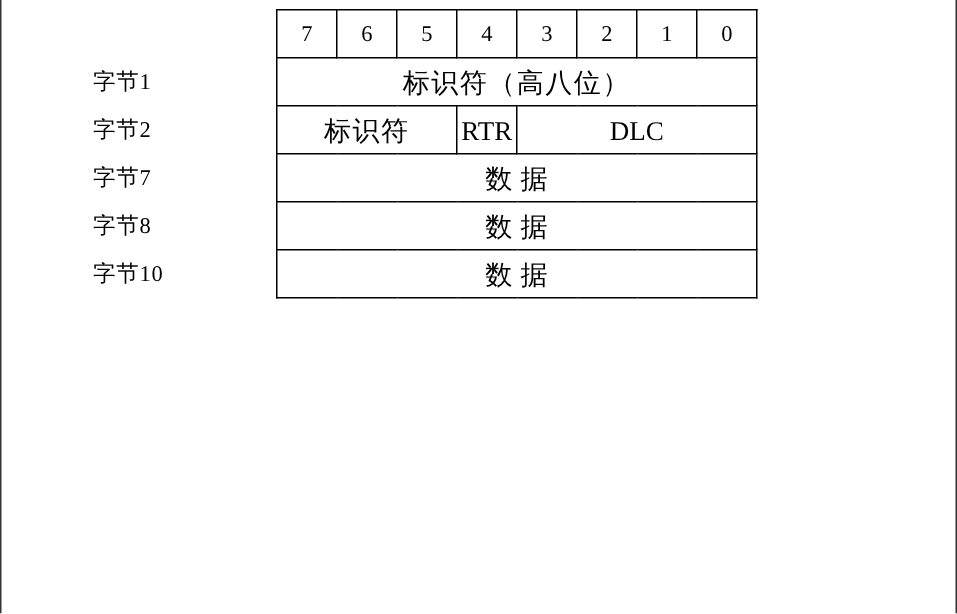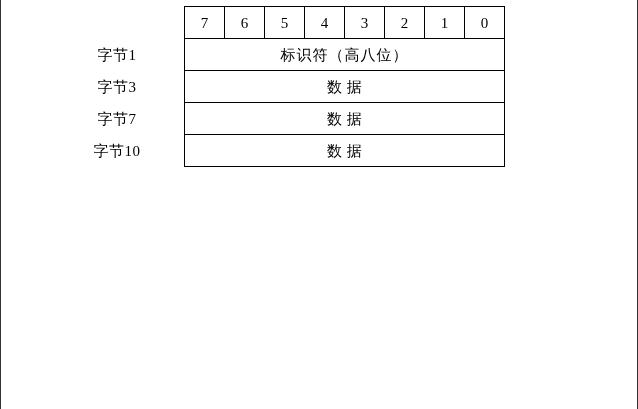--- a/index.html
+++ b/index.html
@@ -36,35 +36,35 @@
 
   table.bits {
     border-collapse: collapse;
     table-layout: fixed;
   }
 
   
   td.label {
     width: 110px;
     border: none;
-    text-align: center;
+    text-align: left;
     padding-right: 12px;
     font-size: 15px;
     white-space: nowrap;
     height: 30px;
     line-height: 30px;
     letter-spacing: 0.5px;
   }
 
   td.cell {
     border: 1px solid #000;
     height: 30px;
     line-height: 30px;
     text-align: center;
-    font-size: 15px;
+    font-size: 18px;
     padding: 0;
     box-sizing: border-box;
   }
 
   td.bitnum {
     width: 40px;
     font-size: 15px;
     font-family: "Liberation Serif", "DejaVu Serif", serif;
   }
 
@@ -99,34 +99,40 @@
           <td class="cell bitnum">2</td>
           <td class="cell bitnum">1</td>
           <td class="cell bitnum">0</td>
         </tr>
 
         <tr>
           <td class="label">字节1</td>
           <td class="cell wide-text" colspan="8">标识符（高八位）</td>
         </tr>
 
+        <tr>
+          <td class="label">字节2</td>
+          <td class="cell wide-text" colspan="3">标识符</td>
+          <td class="cell" colspan="1">RTR</td>
+          <td class="cell" colspan="4">DLC</td>
+        </tr>
 
-        <tr>
-          <td class="label">字节3</td>
-          <td class="cell data-text" colspan="8">数    据</td>
-        </tr>
 
 
 
 
         <tr>
           <td class="label">字节7</td>
           <td class="cell data-text" colspan="8">数    据</td>
         </tr>
 
+        <tr>
+          <td class="label">字节8</td>
+          <td class="cell data-text" colspan="8">数    据</td>
+        </tr>
 
 
         <tr>
           <td class="label">字节10</td>
           <td class="cell data-text" colspan="8">数    据</td>
         </tr>
       </tbody>
     </table>
   </div>
 </div>

